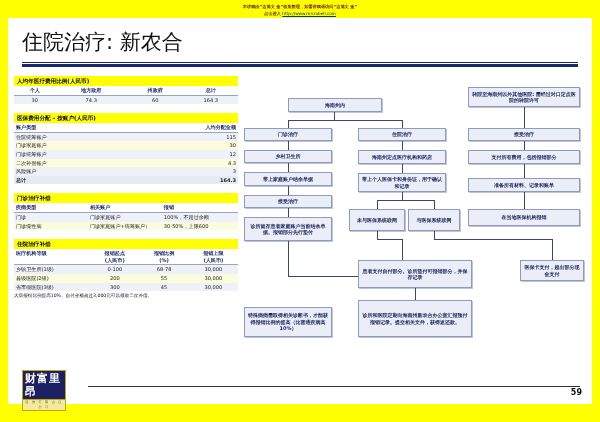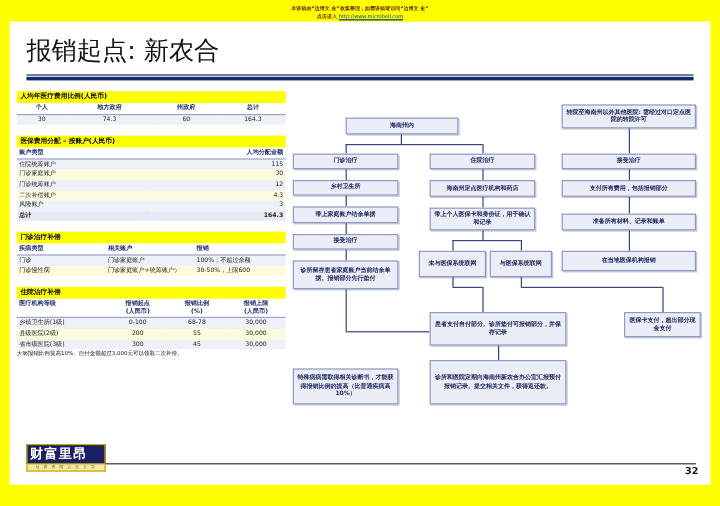--- a/index.html
+++ b/index.html
@@ -58,21 +58,21 @@
     padding:1px 2px;box-sizing:border-box;
     box-shadow:1px 1px 0 rgba(120,125,160,.45);
     font-weight:bold;
   }
   .ln{position:absolute;background:#3a4478;}
   .lnv{width:0.8px;}
   .lnh{height:0.8px;}
 
   
   .logo{
-    position:absolute;left:14px;top:352px;width:66px;height:26px;
+    position:absolute;left:14px;top:352px;width:44px;height:26px;
   }
   .logo .lg1{
     background:#1b1f63;color:#ffffff;font-weight:bold;font-size:11px;
     letter-spacing:1px;padding:1px 2px;line-height:13px;
     border:1px solid #c8a600;
   }
   .logo .lg2{
     background:#f3e9a0;color:#6b5a00;font-size:3.2px;letter-spacing:1.2px;
     text-align:center;line-height:5px;border:1px solid #c8a600;border-top:0;
   }
@@ -85,21 +85,21 @@
 <div class="topnote">
   <div>本讲稿由“边博文 金”收集整理，如需讲稿请访问“边博文 金”</div>
   <div class="l2">
     <span>点击进入</span>
     <span class="url">http://www.microbell.com</span>
   </div>
 </div>
 
 <div class="slide">
 
-  <div class="title">报销起点: 新农合</div>
+  <div class="title">住院治疗: 新农合</div>
   <div class="rule-thin"></div>
   <div class="rule-thick"></div>
 
   <div class="tables">
 
 
     
     <div class="secthead">人均年医疗费用比例(人民币)</div>
     <table class="tbl">
       <tbody>
@@ -330,15 +330,15 @@
       <span>医保卡支付，超出部分现金支付</span>
     </div>
 
   </div>
 
   <div class="logo">
     <div class="lg1">财富里昂</div>
     <div class="lg2">证 券 有 限 责 任 公 司</div>
   </div>
   <div class="footline"></div>
-  <div class="pageno">32</div>
+  <div class="pageno">59</div>
 
 </div>
 
 </body></html>

